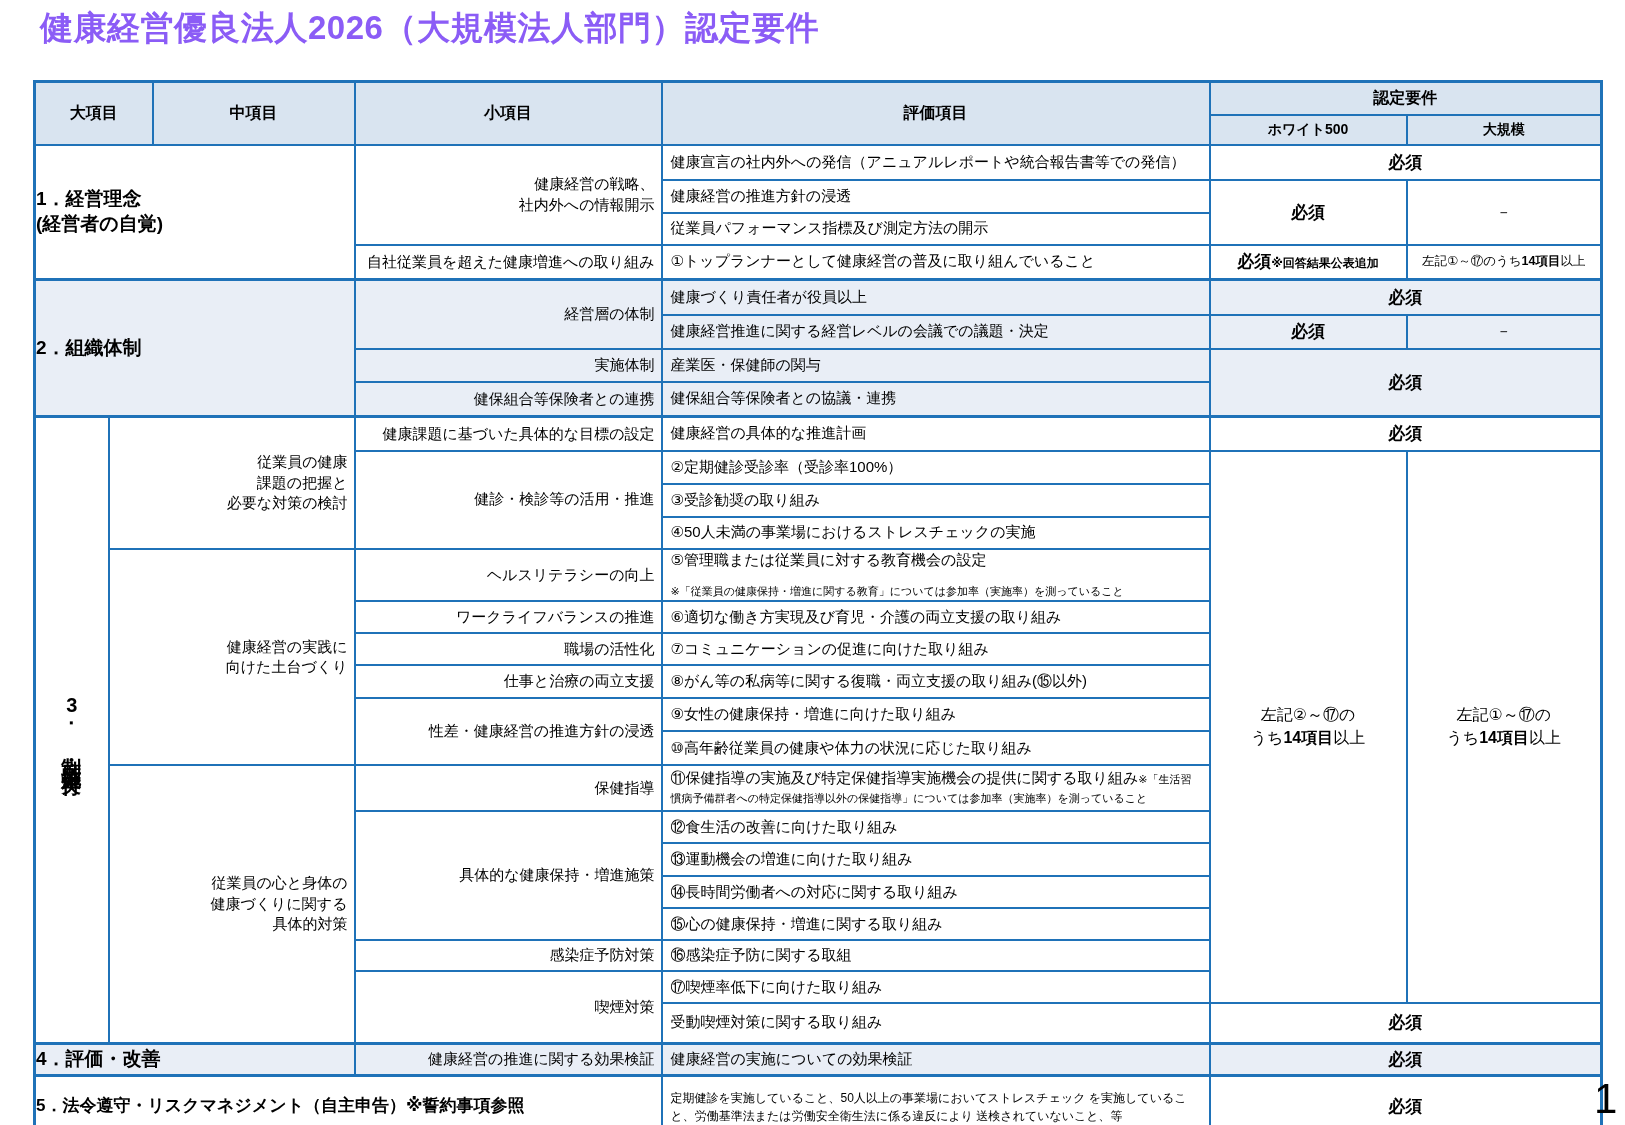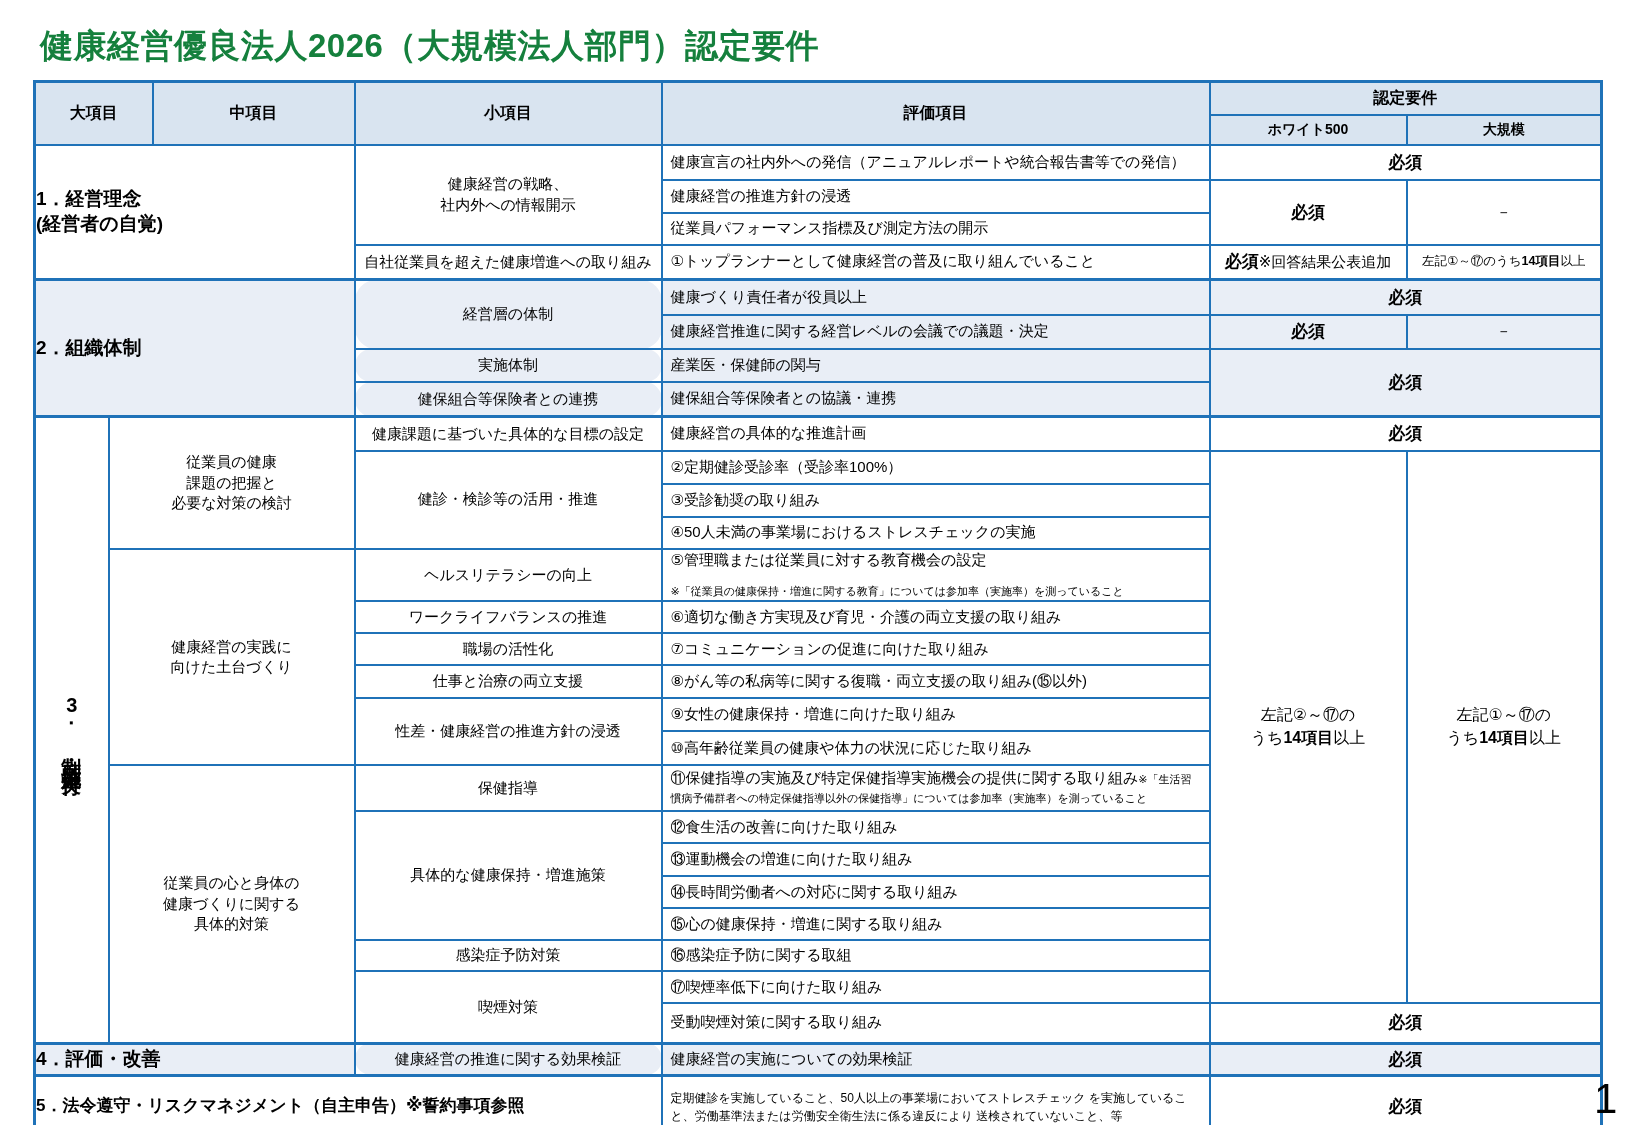--- a/index.html
+++ b/index.html
@@ -1,22 +1,22 @@
 <!DOCTYPE html>
 <html><head>
 <meta charset="utf-8">
 <style>
   html,body{margin:0;padding:0;}
   body{
     width:1625px;height:1125px;background:#ffffff;position:relative;
     font-family:"Liberation Sans","DejaVu Sans",sans-serif;color:#000;
   }
   .title{
-    position:absolute;left:40px;top:24px;
-    font-size:33px;font-weight:bold;letter-spacing:0.5px;color:#15803d;
+    position:absolute;left:40px;top:6px;
+    font-size:33px;font-weight:bold;letter-spacing:0.5px;color:#8b5cf6;
   }
   table.cert{
     position:absolute;left:33px;top:80px;width:1567px;
     border-collapse:collapse;table-layout:fixed;
     border:3px solid #1F72B8;
   }
   td,th{
     border:2px solid #1F72B8;vertical-align:middle;
     padding:1px 6px;overflow:hidden;
   }
@@ -26,29 +26,29 @@
   tr.alt td{background:#E9EEF6;}
   td.st{border-top:3px solid #1F72B8;}
   td.major{font-weight:bold;font-size:19px;text-align:left;padding-left:0;
     line-height:1.3;white-space:pre-line;}
   td.major5{font-size:17px;}
   td.vert{text-align:center;padding:0;}
   td.vert .vtxt{
     display:inline-block;writing-mode:vertical-rl;text-orientation:upright;
     font-weight:bold;font-size:20px;line-height:1;letter-spacing:3px;
   }
-  td.mid,td.minor{text-align:center;white-space:pre-line;line-height:1.35;border-radius:21px;}
+  td.mid,td.minor{text-align:right;white-space:pre-line;line-height:1.35;}
   td.eval{text-align:left;padding-left:8px;line-height:1.25;}
   .noteblock{display:block;font-size:11px;line-height:1.25;margin-top:16px;}
   .noteinline{font-size:11px;}
   td.req{text-align:center;font-weight:bold;font-size:17px;}
   td.dash{text-align:center;font-weight:normal;font-size:15px;}
   td.reqmix{text-align:center;}
   td.reqmix .main{font-weight:bold;font-size:17px;}
-  td.reqmix .small{font-weight:normal;font-size:15px;}
+  td.reqmix .small{font-weight:bold;font-size:12px;}
   td.reqsmall{text-align:center;font-size:12.5px;white-space:nowrap;padding:1px 2px;}
   td.reqbig{text-align:center;font-size:16px;line-height:1.4;}
   td.reqbig .pre{white-space:pre-line;margin-top:40px;}
   .b14{font-weight:bold;}
   td.eval28{font-size:12px;line-height:1.5;}
   .pagenum{
     position:absolute;left:1594px;top:1078px;
     font-size:42px;color:#000;line-height:1;
   }
 </style>

